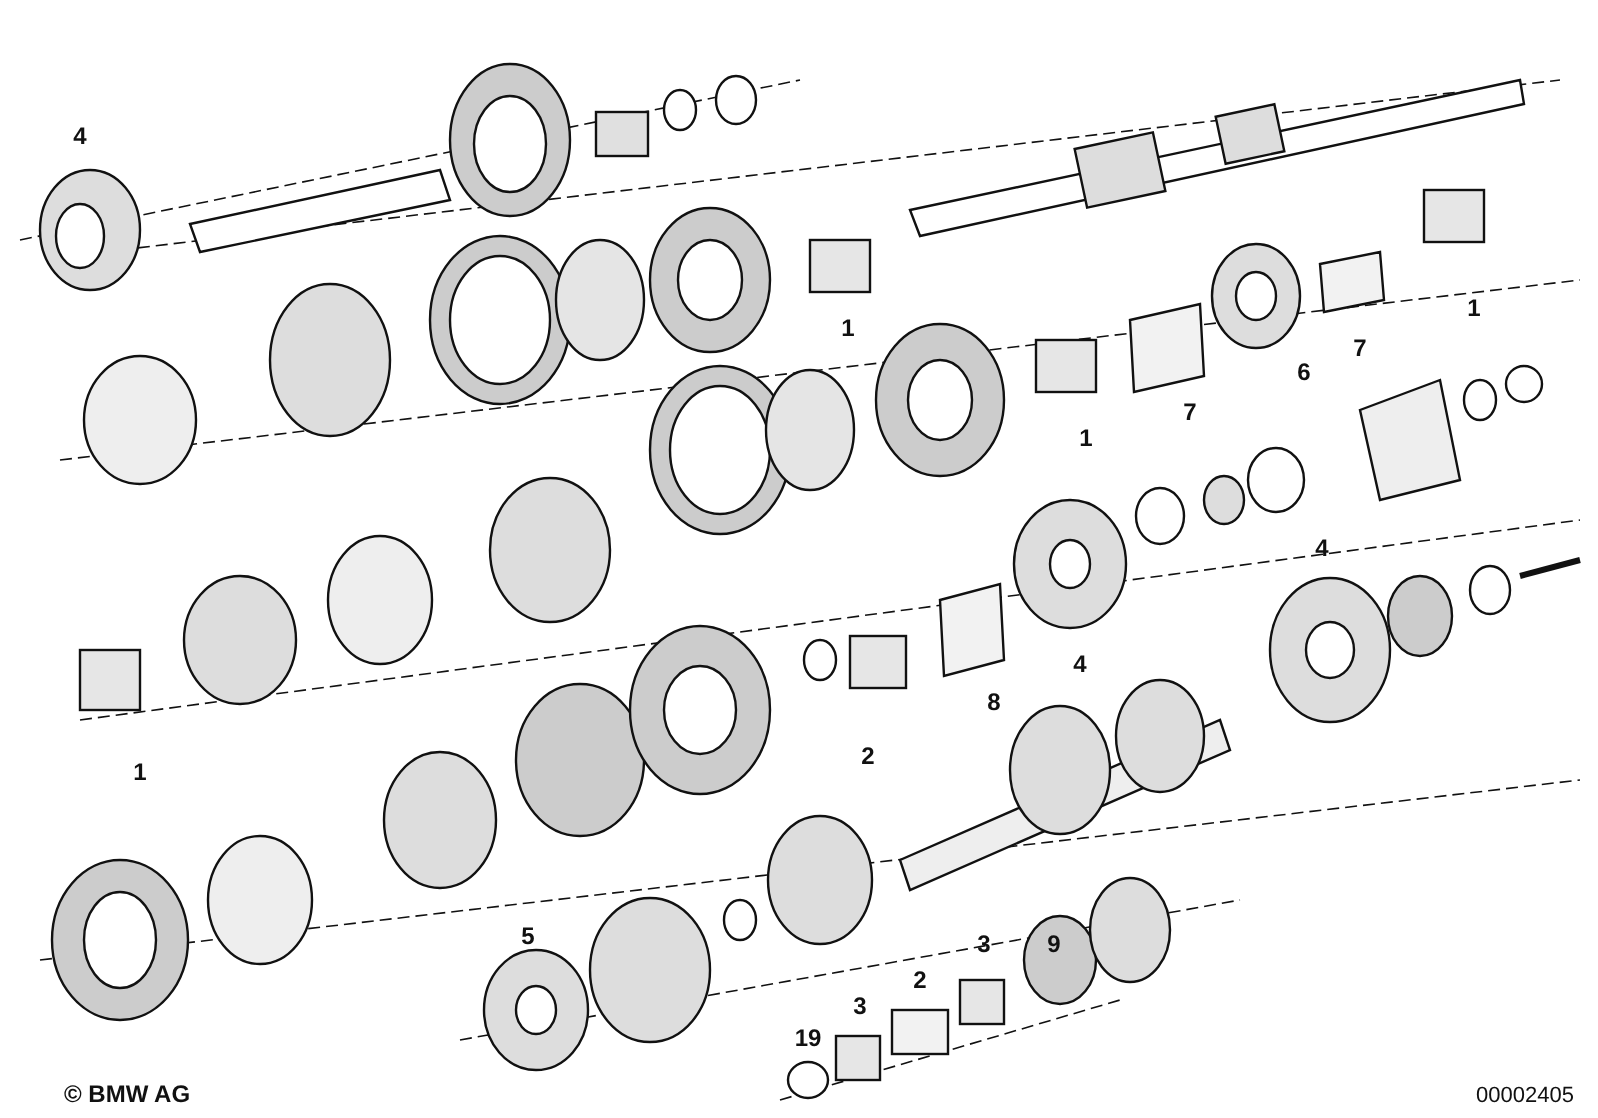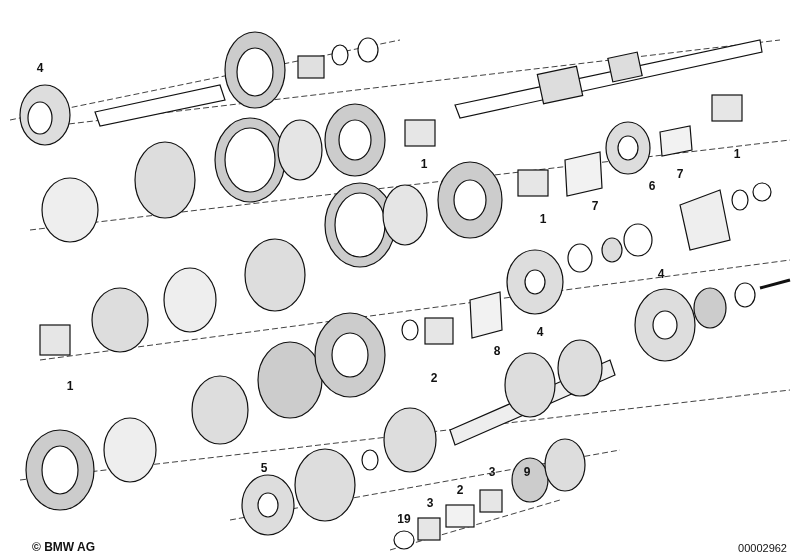--- a/index.html
+++ b/index.html
@@ -135,14 +135,14 @@
   <div class="callout" style="left:434px;top:372px">2</div>
   <div class="callout" style="left:70px;top:380px">1</div>
   <div class="callout" style="left:264px;top:462px">5</div>
   <div class="callout" style="left:527px;top:466px">9</div>
   <div class="callout" style="left:492px;top:466px">3</div>
   <div class="callout" style="left:460px;top:484px">2</div>
   <div class="callout" style="left:430px;top:497px">3</div>
   <div class="callout" style="left:404px;top:513px">19</div>
 
   <div class="copyright">© BMW AG</div>
-  <div class="docno">00002962</div>
+  <div class="docno">00002405</div>
 </div>
 
 </body></html>

